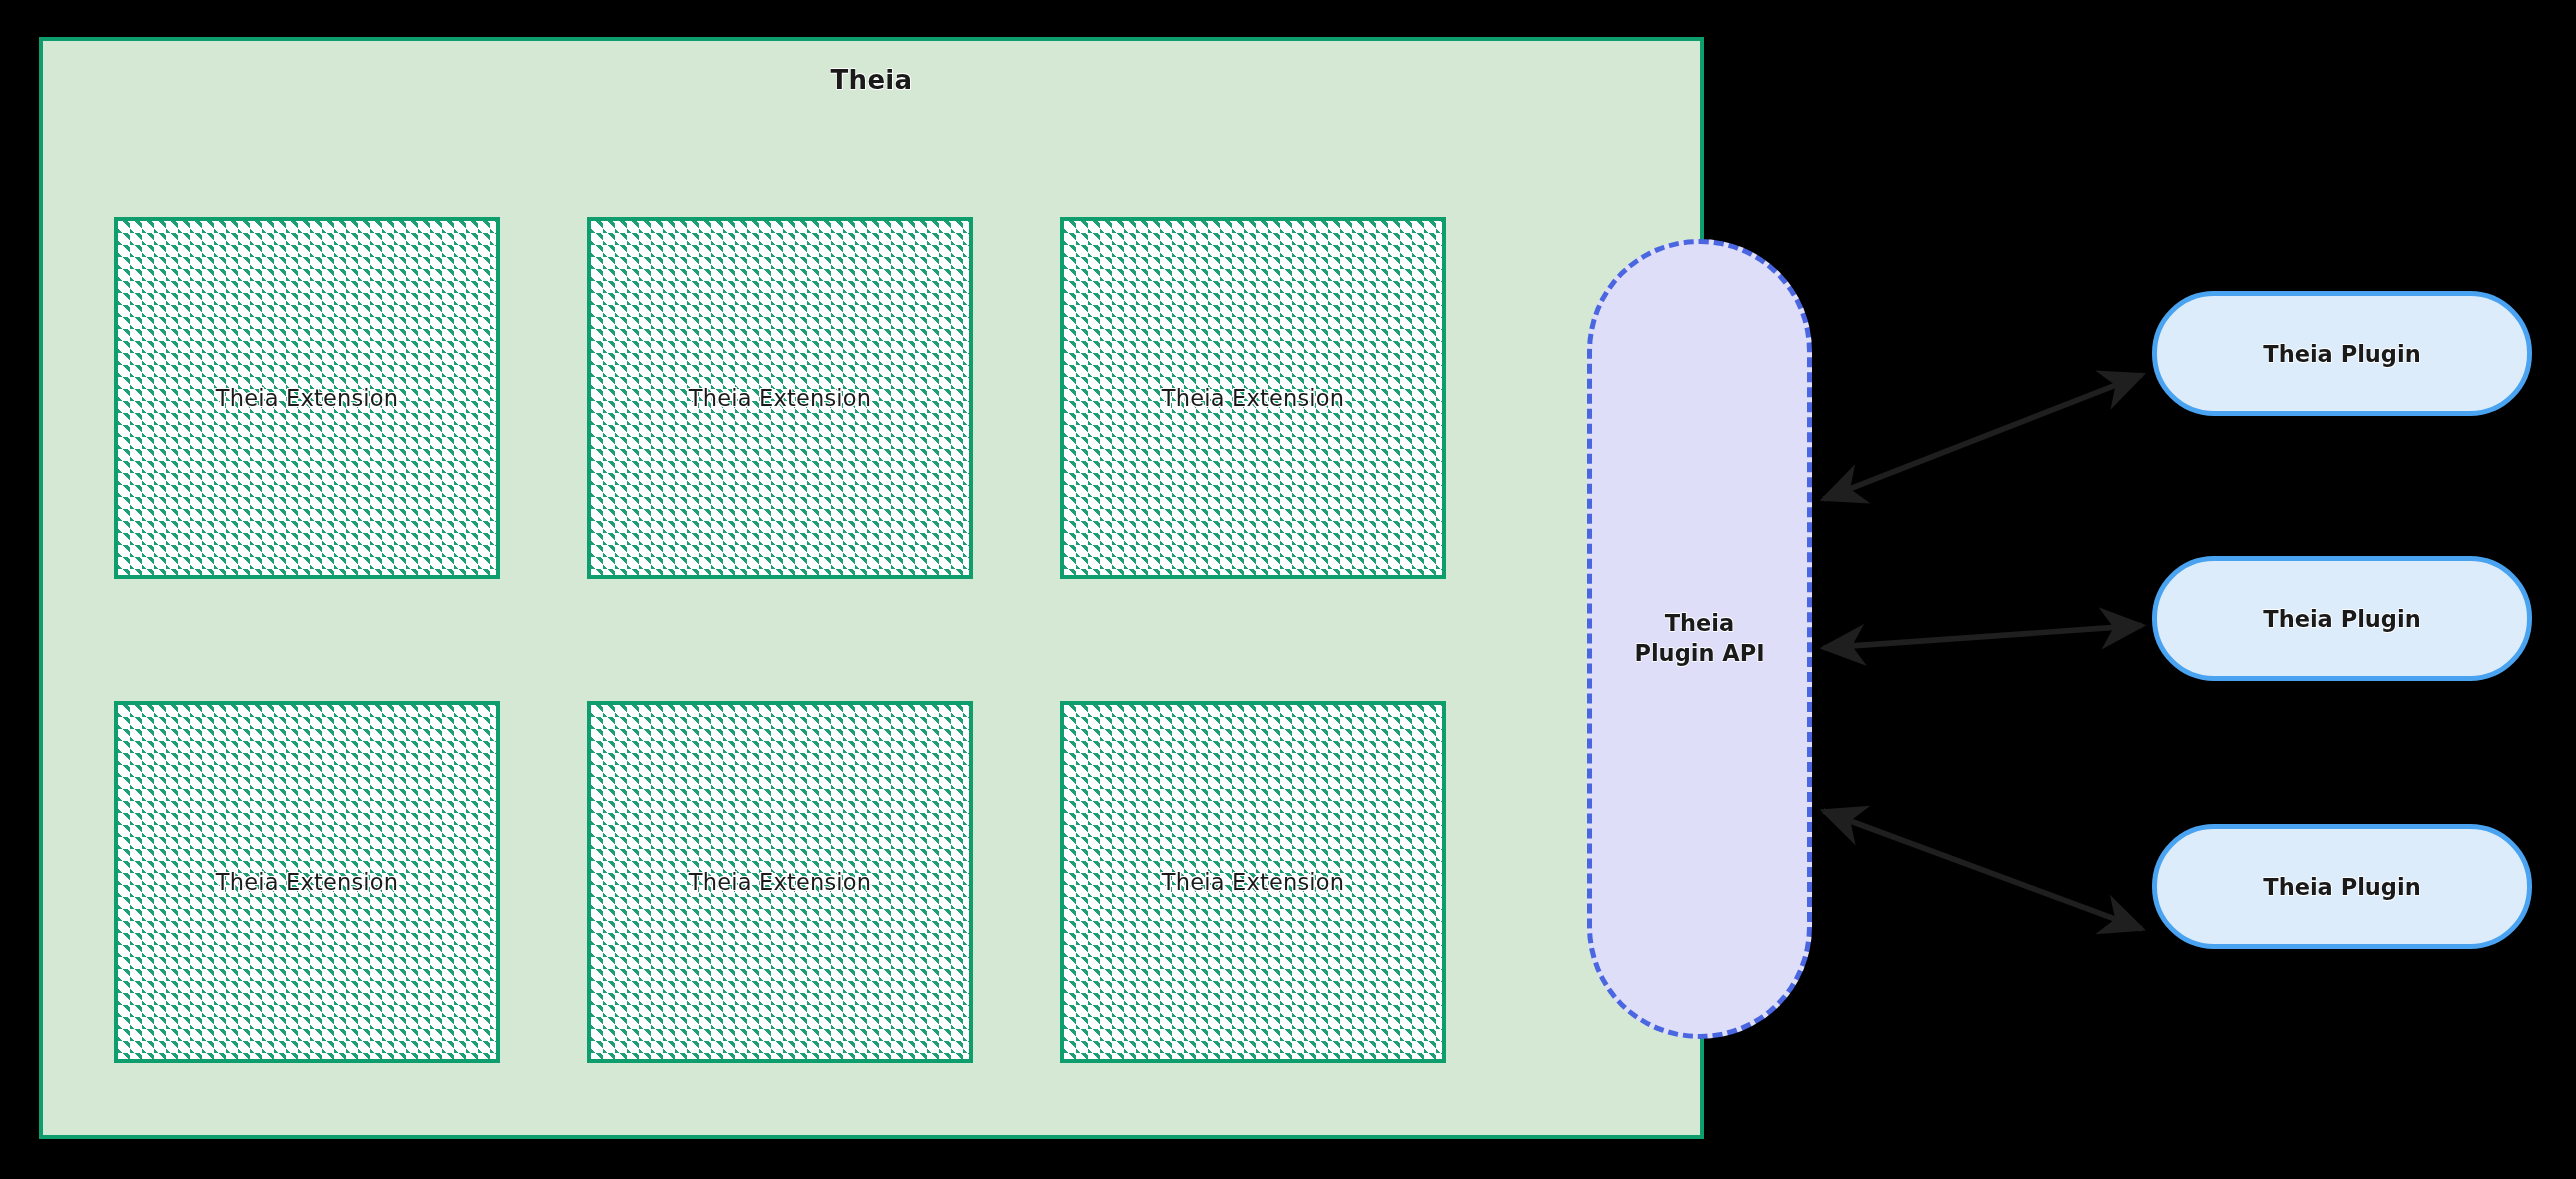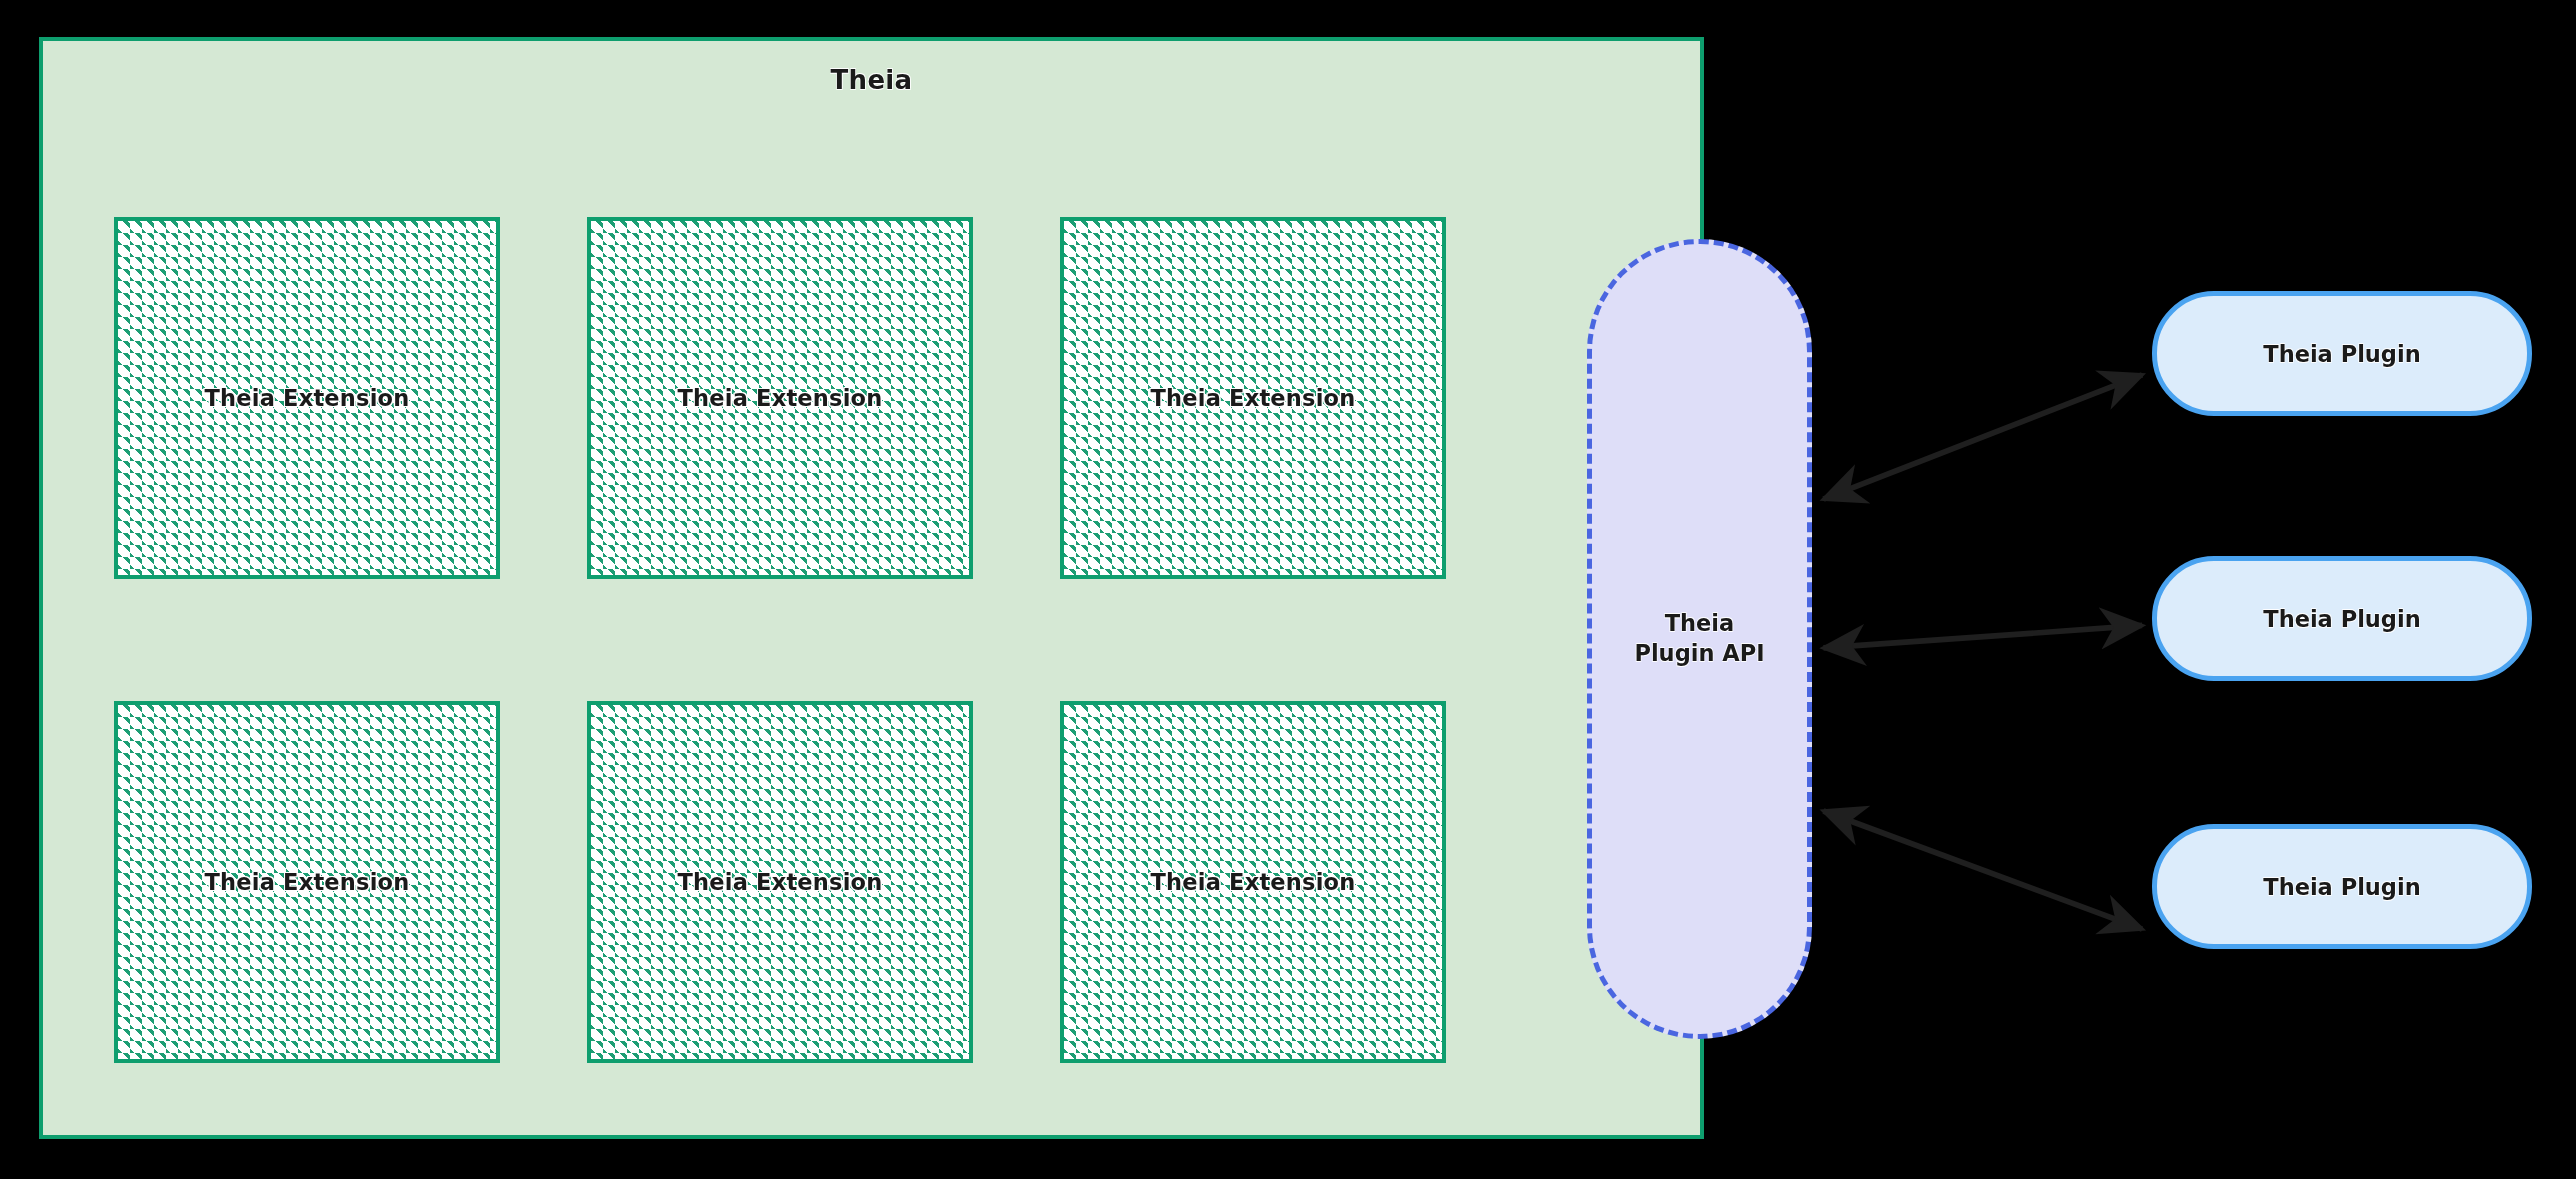--- a/index.html
+++ b/index.html
@@ -81,21 +81,21 @@
       );
     background-size: 12px 12px;
     display: flex;
     align-items: center;
     justify-content: center;
   }
 
   .extension-label {
     font-family: "DejaVu Sans", sans-serif;
     font-size: 22.5px;
-    font-weight: bold;
+    font-weight: normal;
     color: #1a1a1a;
     text-shadow:
        1.2px  1.2px 0 #ffffff,
       -1.2px  1.2px 0 #ffffff,
        1.2px -1.2px 0 #ffffff,
       -1.2px -1.2px 0 #ffffff,
        0    1.2px 0 #ffffff,
        0   -1.2px 0 #ffffff,
        1.2px  0   0 #ffffff,
       -1.2px  0   0 #ffffff;

